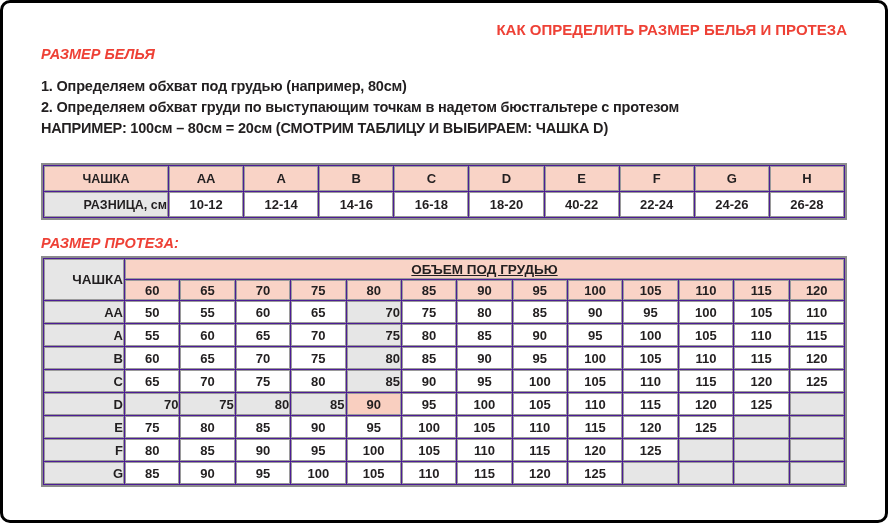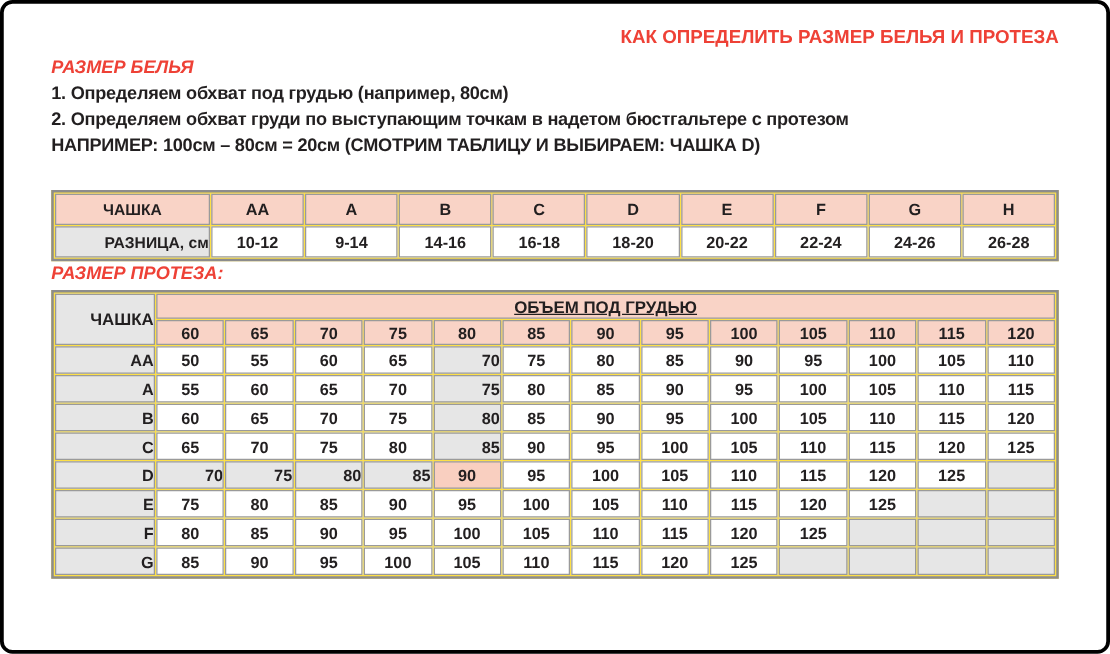--- a/index.html
+++ b/index.html
@@ -30,56 +30,56 @@
     line-height: 18px;
   }
   .section-heading {
     color: var(--red);
     font-weight: 700;
     font-size: 14.5px;
     line-height: 20px;
     font-style: italic;
   }
   .heading-1 { margin-top: 5px; }
-  .steps { margin-top: 1px; }
+  .steps { margin-top: 12px; }
   .step-line {
     font-weight: 700;
     font-size: 14.5px;
     line-height: 21px;
     letter-spacing: -0.2px;
   }
 
   table {
     border-collapse: separate;
     border-spacing: 1px;
     table-layout: fixed;
     width: 100%;
     border: 2px solid #8c8c8c;
-    background: #fde047;
+    background: #4c1d95;
   }
   th, td {
     border: 1px solid var(--bordergray);
     text-align: center;
     vertical-align: middle;
     font-weight: 700;
     font-size: 13px;
     background: #fff;
     padding: 0;
     overflow: hidden;
     white-space: nowrap;
   }
   .pink    { background: var(--pink); }
   .graycell{ background: var(--gray); text-align: right; }
   .pinkhl  { background: var(--pinkhl); }
 
   .cup-table { margin-top: 24px; }
   .cup-table th, .cup-table td { height: 25px; }
   .cup-table .label { font-size: 12.5px; }
 
-  .heading-2 { }
+  .heading-2 { margin-top: 13px; }
   .example-line {
     font-weight: 700;
     font-size: 14.5px;
     line-height: 21px;
   }
 
   .size-table { margin-top: 3px; }
   .size-table th, .size-table td { height: 20px; }
   .size-table .corner { font-size: 13.5px; }
   .size-table .band { font-size: 13.5px; text-decoration: underline; }
@@ -122,25 +122,25 @@
           <th class="pink">С</th>
           <th class="pink">D</th>
           <th class="pink">Е</th>
           <th class="pink">F</th>
           <th class="pink">G</th>
           <th class="pink">Н</th>
         </tr>
         <tr>
           <th class="graycell label">РАЗНИЦА, см</th>
           <td>10-12</td>
-          <td>9-14</td>
+          <td>12-14</td>
           <td>14-16</td>
           <td>16-18</td>
           <td>18-20</td>
-          <td>20-22</td>
+          <td>40-22</td>
           <td>22-24</td>
           <td>24-26</td>
           <td>26-28</td>
         </tr>
       </tbody>
   </table>
 
   <div class="section-heading heading-2">РАЗМЕР ПРОТЕЗА:</div>
 
   <table class="size-table">

